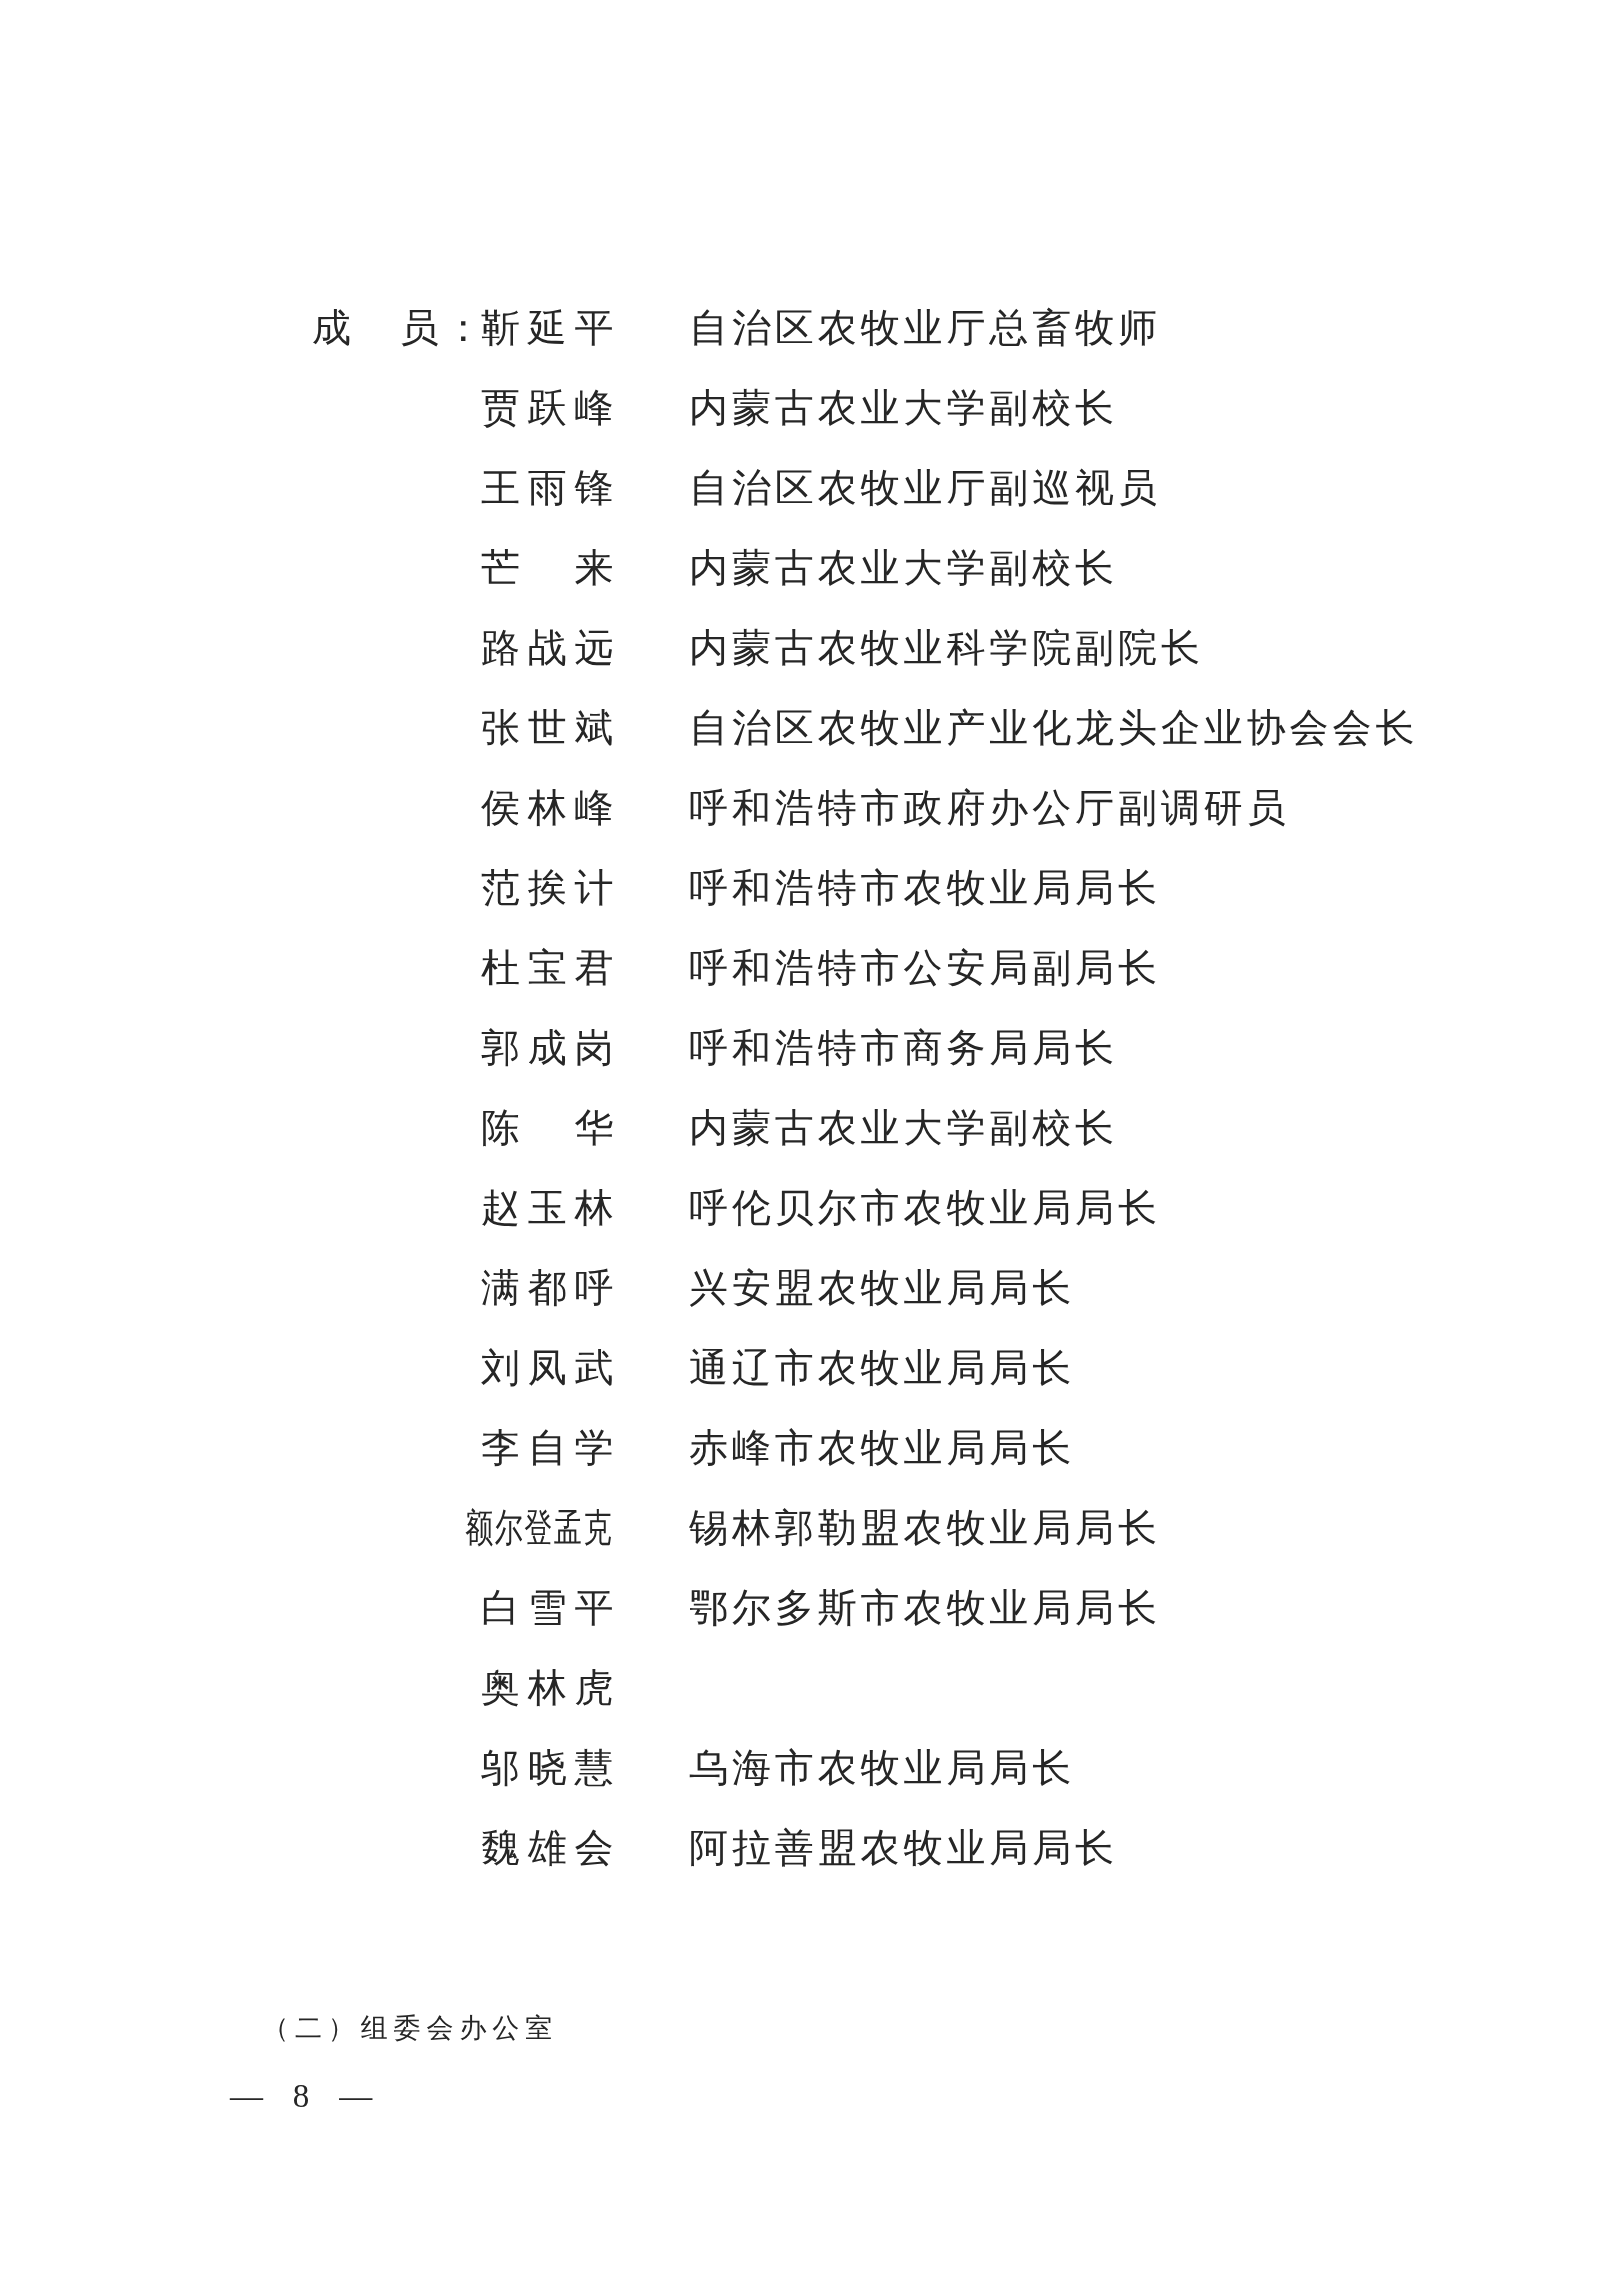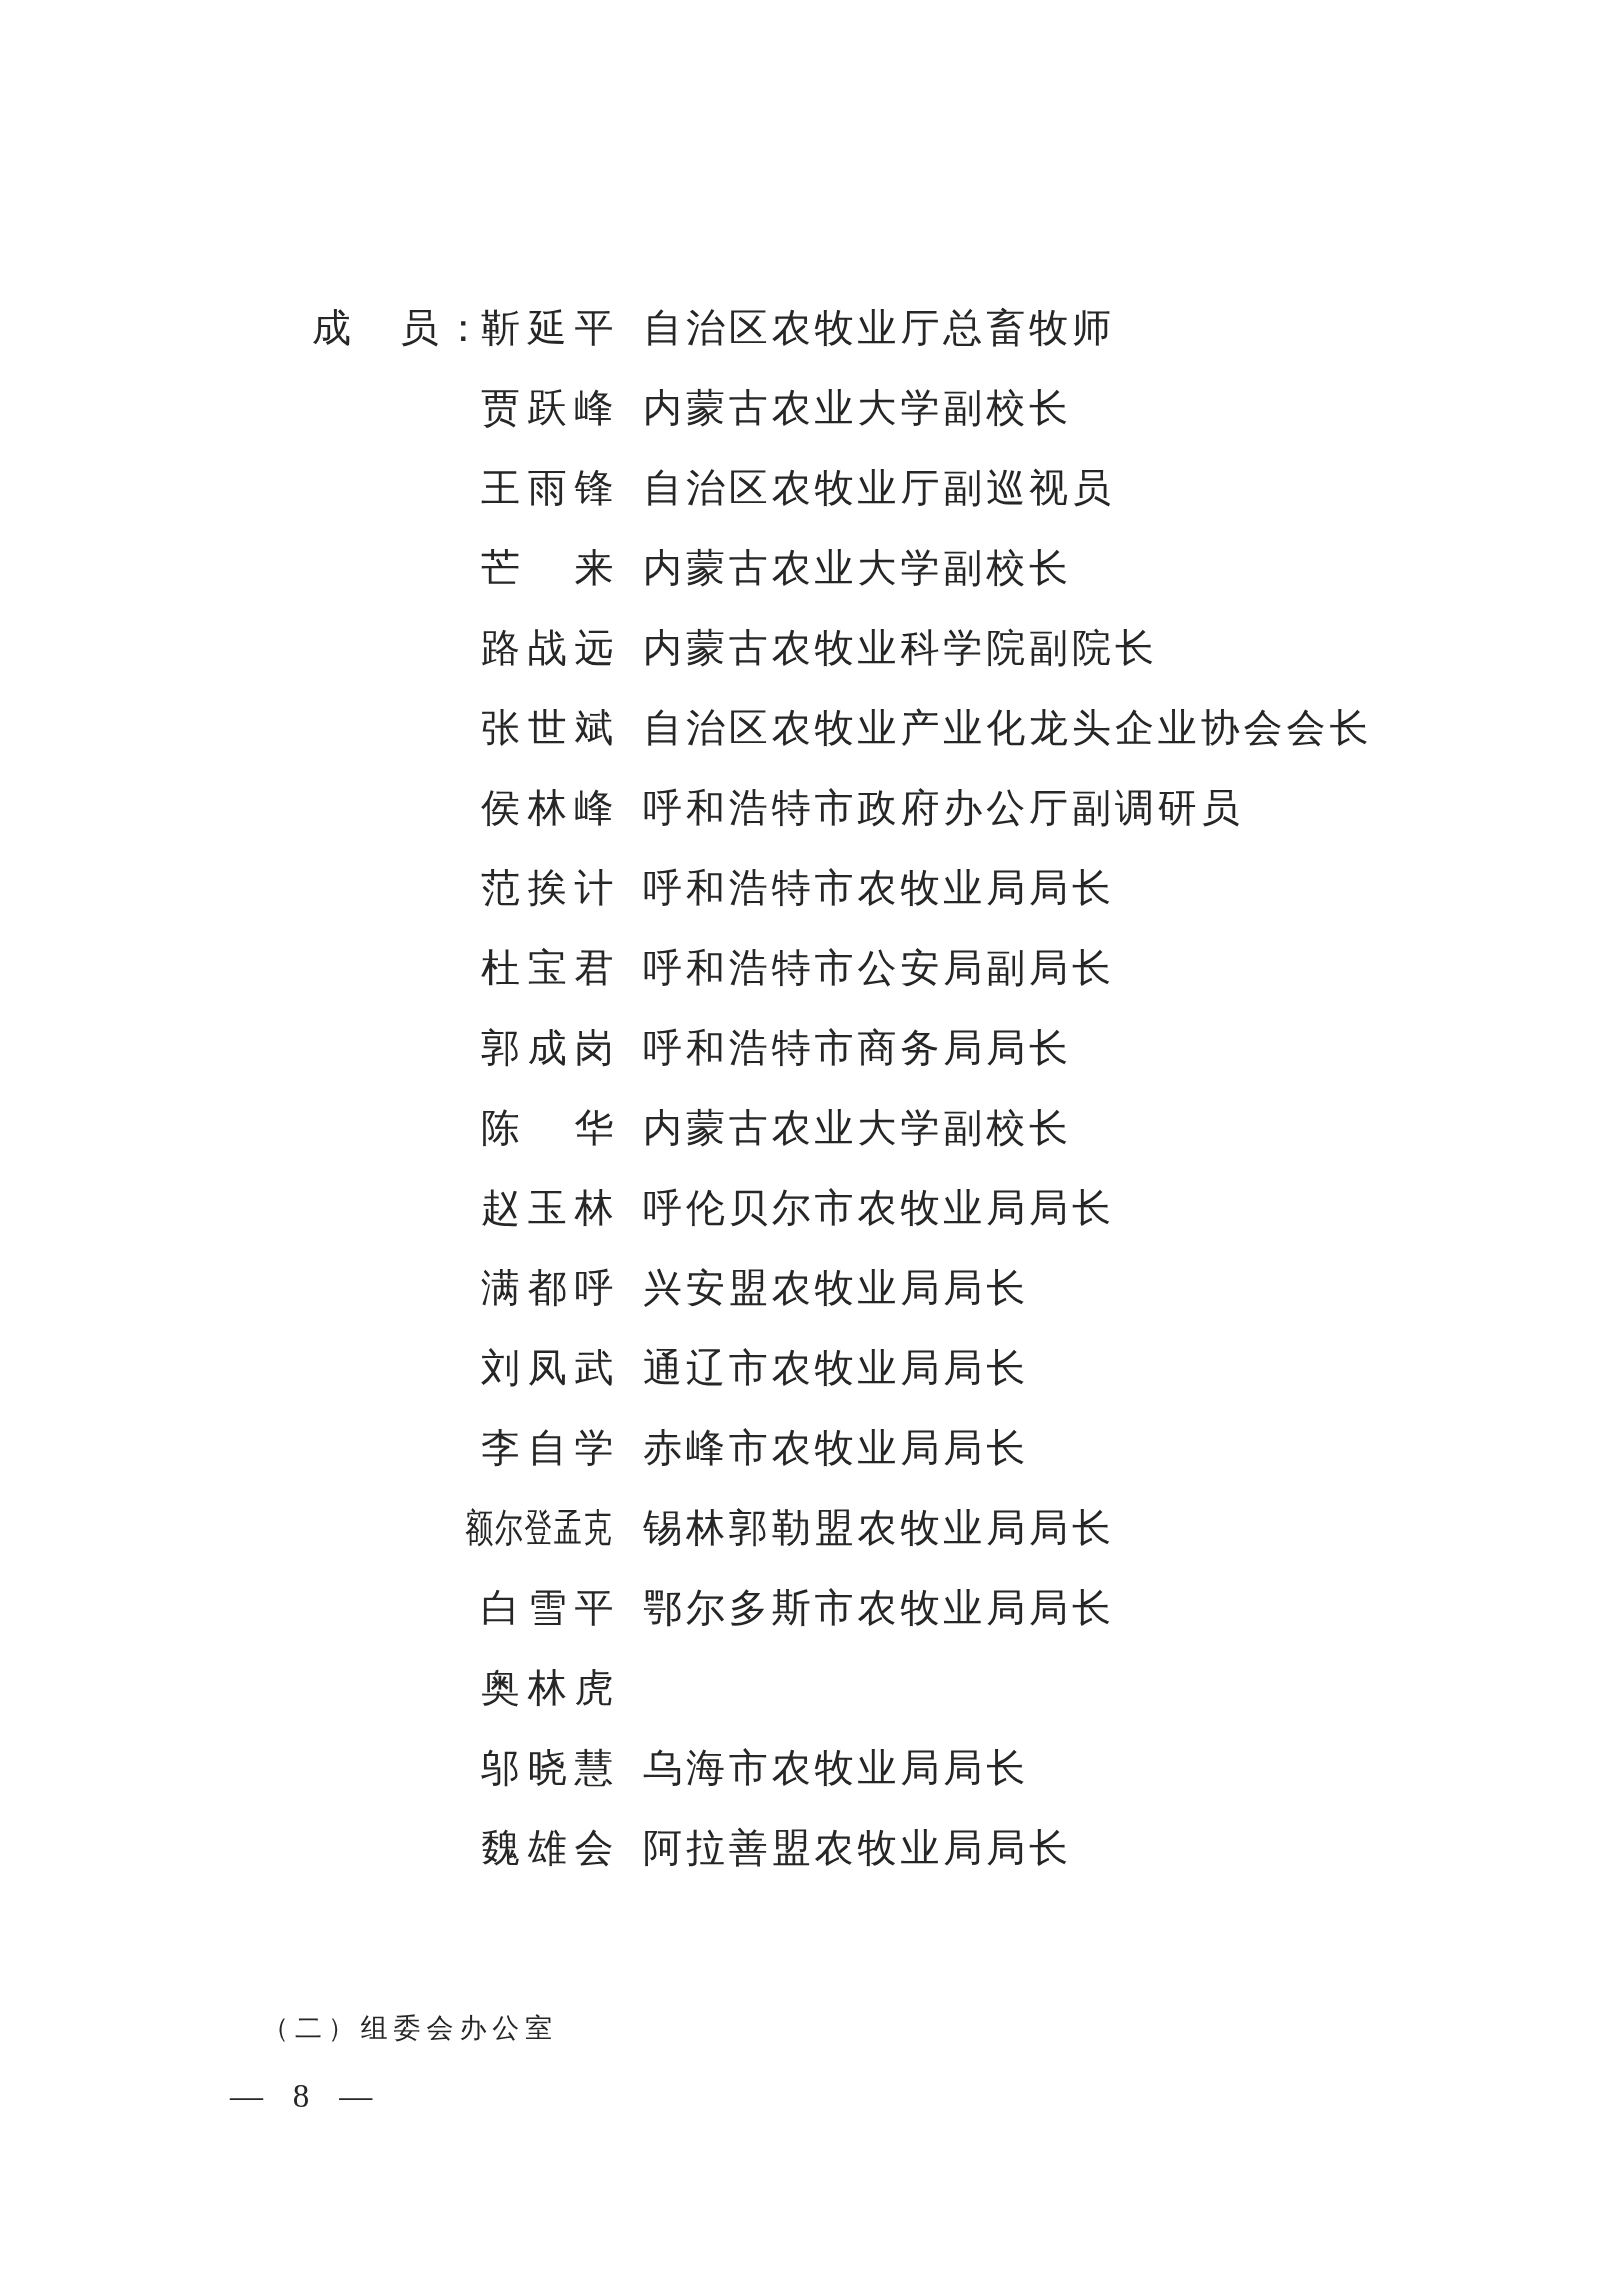--- a/index.html
+++ b/index.html
@@ -46,20 +46,21 @@
     white-space: pre;
   }
   .member-name.name-compressed {
     letter-spacing: 2px;
     transform: translateX(-15.7px) scaleX(0.72);
     transform-origin: 0 50%;
   }
   .member-title {
     letter-spacing: 3.9px;
     white-space: pre;
+    margin-left: 46px;
   }
   .section-heading {
     position: absolute;
     left: 262px;
     top: 2007px;
     font-size: 27px;
     line-height: 43px;
     letter-spacing: 5.9px;
     white-space: pre;
   }

